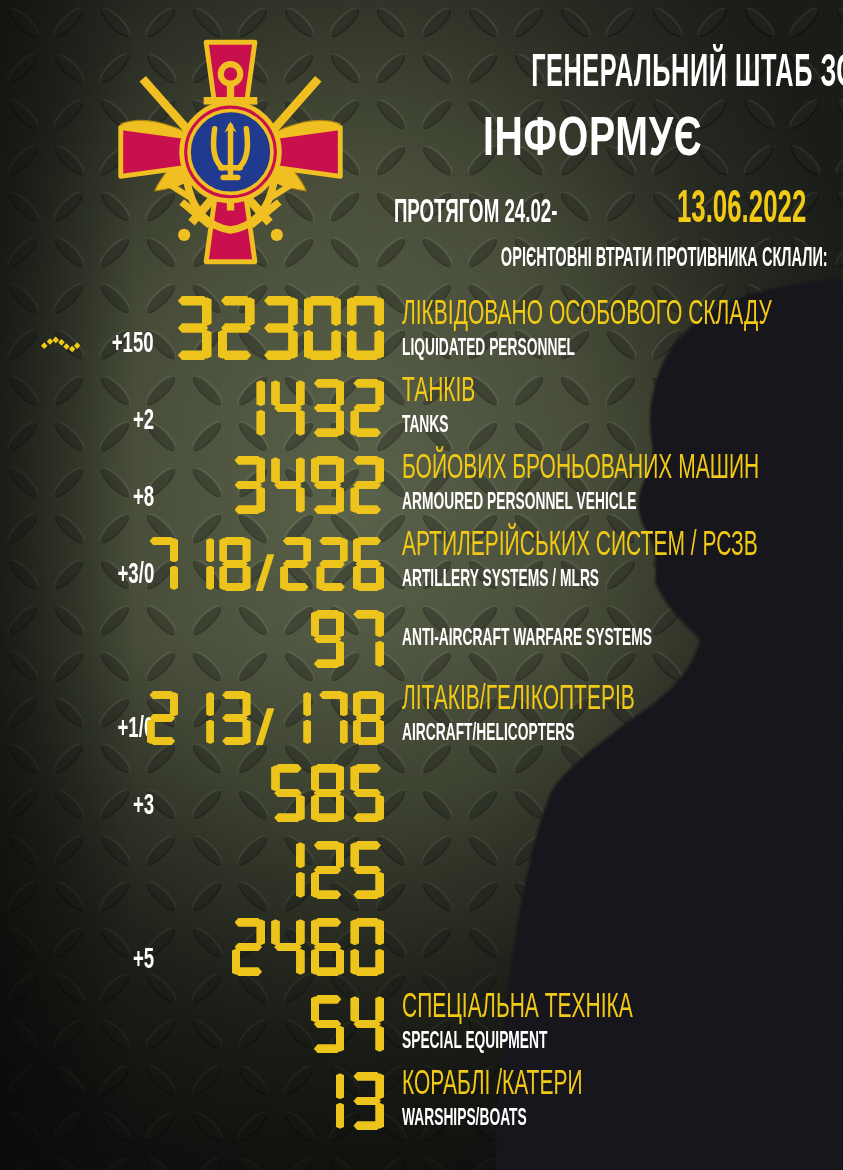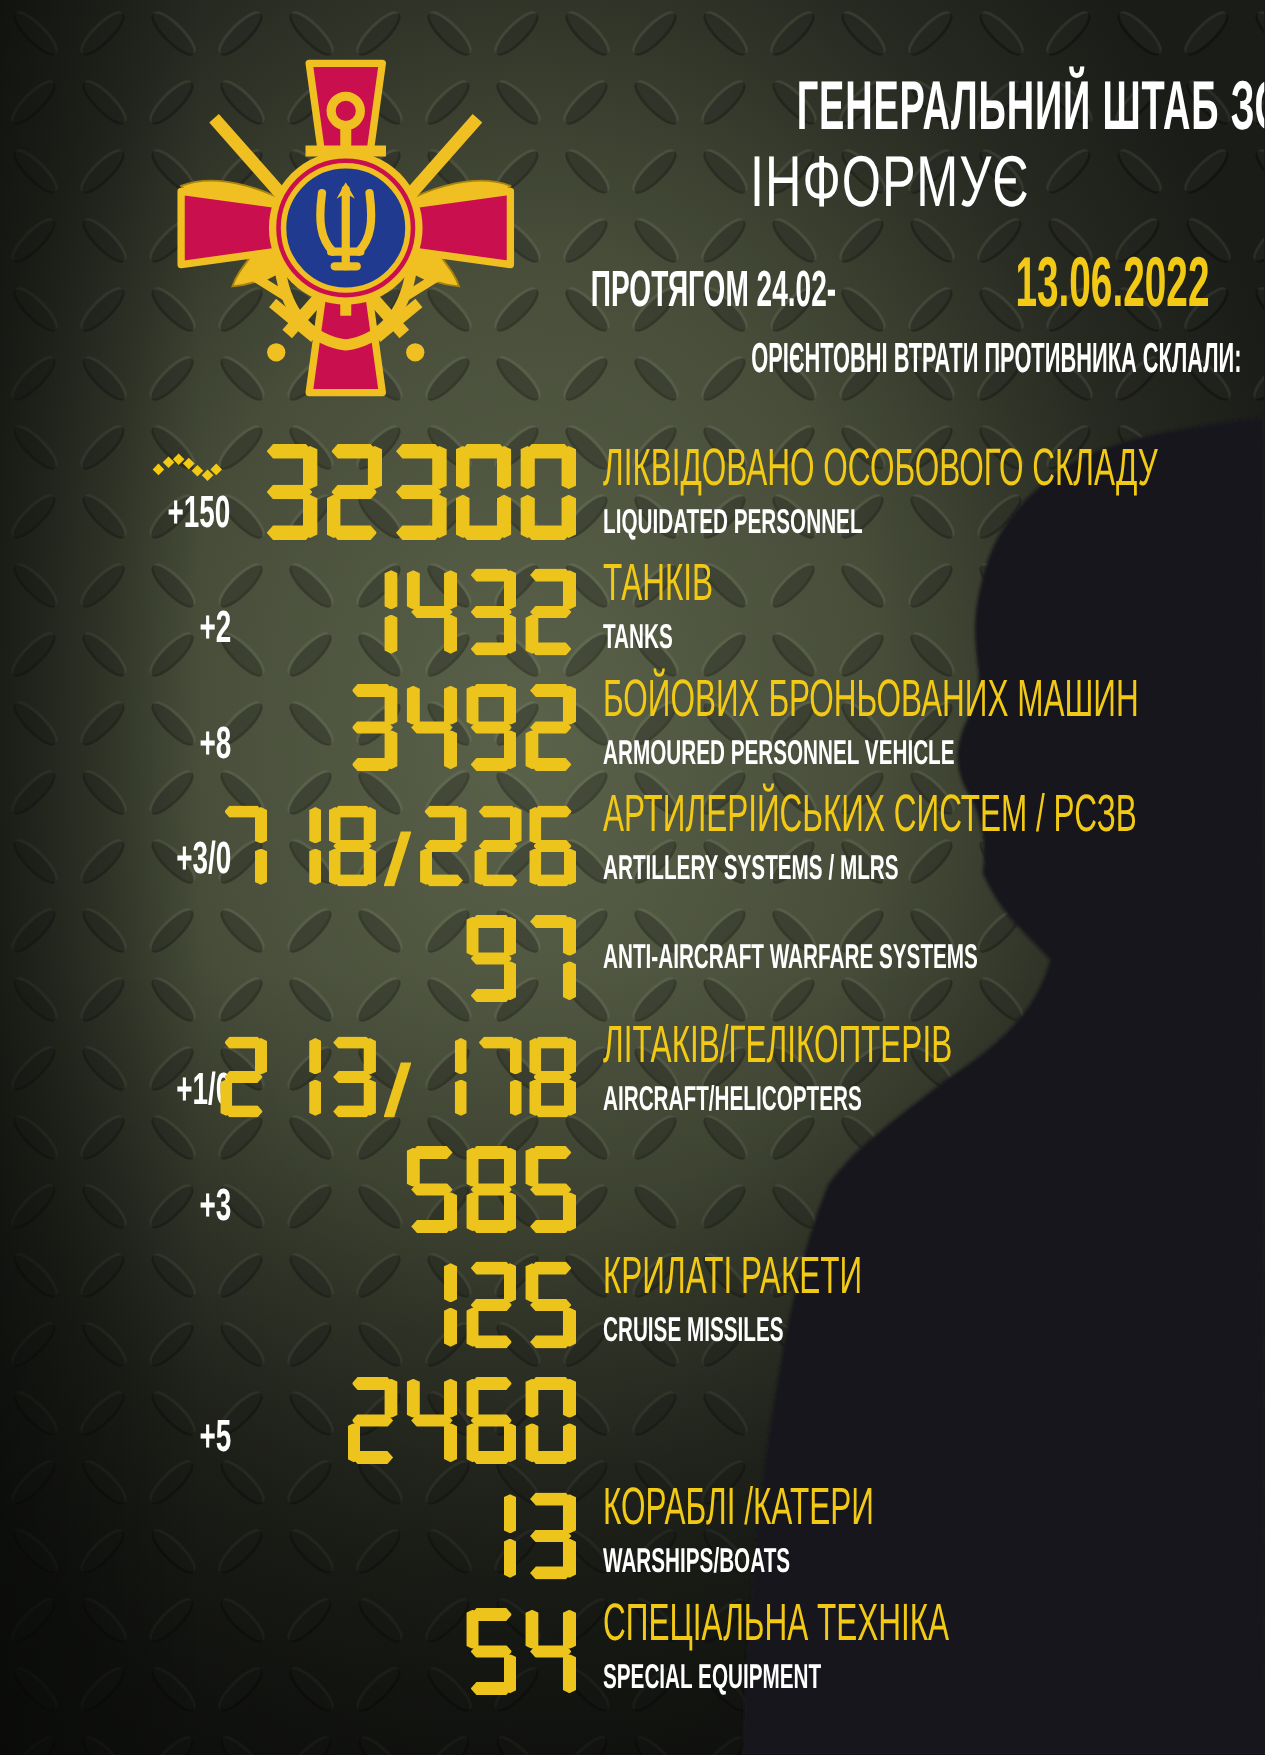--- a/index.html
+++ b/index.html
@@ -9,33 +9,33 @@
   .content{position:absolute;inset:0;z-index:2;}
 
   
   .cond{display:inline-block;white-space:nowrap;transform:scaleX(var(--sx,.6));
         transform-origin:0 50%;}
   .cond.center{transform-origin:50% 50%;}
 
   
   .header{position:absolute;left:350px;top:46px;width:486px;text-align:center;color:#fff;}
   .h-title{font-size:46px;font-weight:bold;letter-spacing:1px;line-height:1.05;}
-  .h-informs{font-size:48px;font-weight:normal;letter-spacing:1px;margin-top:4px;line-height:1.0;}
+  .h-informs{font-size:56px;font-weight:bold;letter-spacing:1px;margin-top:14px;line-height:1.0;}
   .h-period{margin-top:14px;display:flex;justify-content:center;align-items:baseline;}
   .h-period .p1{font-size:34px;font-weight:bold;}
   .h-period .p2{font-size:47px;font-weight:bold;color:var(--yellow);}
   .h-sub{font-size:28px;font-weight:bold;margin-top:8px;}
 
   
   .emblem{position:absolute;left:108px;top:30px;}
 
   
   .rows{position:absolute;left:36px;top:290px;width:800px;}
   .row{display:flex;align-items:flex-end;height:77px;box-sizing:border-box;padding-bottom:7px;}
-  .delta-col{width:118px;display:flex;flex-direction:column;align-items:flex-end;
+  .delta-col{width:118px;display:flex;flex-direction:row;align-items:flex-end;
              justify-content:flex-end;flex:none;}
   .approx{margin-bottom:4px;margin-right:6px;}
   .delta{font-size:30px;font-weight:bold;color:#fff;line-height:1;margin-bottom:3px;
          transform-origin:100% 50%;}
   .num-col{width:230px;flex:none;display:flex;justify-content:flex-end;align-items:flex-end;}
   .label-col{margin-left:18px;align-self:center;padding-top:2px;min-width:0;}
   .lbl-ua{font-size:35px;font-weight:normal;color:var(--yellow);line-height:1;}
   .lbl-en{font-size:23px;font-weight:bold;color:#fff;line-height:1;margin-top:7px;}
 
   
@@ -488,24 +488,20 @@
               <i class="seg sd"></i>
             </span>
             <span class="seg-digit" style="width: 33.64px; height: 58px; margin-right: 0px;">
               <i class="seg sa"></i>
               <i class="seg sf"></i>
               <i class="seg sg"></i>
               <i class="seg sc"></i>
               <i class="seg sd"></i>
             </span>
           </div>
-    <div class="label-col">
-      <div class="lbl-ua"><span class="cond fit-ua" style="--sx: 0.6;">КРИЛАТІ РАКЕТИ</span></div>
-      <div class="lbl-en"><span class="cond fit-en" style="--sx: 0.6;">CRUISE MISSILES</span></div>
-    </div>
   </div>
         <div class="row">
     <div class="delta-col">
 
       <div class="delta cond" style="--sx:.62">+5</div>
     </div>
     <div class="num-col">
             <span class="seg-digit" style="width: 33.64px; height: 58px; margin-right: 6px;">
               <i class="seg sa"></i>
               <i class="seg sb"></i>
@@ -529,20 +525,45 @@
             </span>
             <span class="seg-digit" style="width: 33.64px; height: 58px; margin-right: 0px;">
               <i class="seg sa"></i>
               <i class="seg sb"></i>
               <i class="seg sc"></i>
               <i class="seg sd"></i>
               <i class="seg se"></i>
               <i class="seg sf"></i>
             </span>
           </div>
+  </div>
+        <div class="row">
+    <div class="delta-col">
+      
+      
+    </div>
+    <div class="num-col">
+            <span class="seg-digit" style="width: 33.64px; height: 58px; margin-right: 6px;">
+              <i class="seg sa"></i>
+              <i class="seg sf"></i>
+              <i class="seg sg"></i>
+              <i class="seg sc"></i>
+              <i class="seg sd"></i>
+            </span>
+            <span class="seg-digit" style="width: 33.64px; height: 58px; margin-right: 0px;">
+              <i class="seg sf"></i>
+              <i class="seg sb"></i>
+              <i class="seg sg"></i>
+              <i class="seg sc"></i>
+            </span>
+          </div>
+    <div class="label-col">
+      <div class="lbl-ua"><span class="cond fit-ua" style="--sx: 0.6;">СПЕЦІАЛЬНА ТЕХНІКА</span></div>
+      <div class="lbl-en"><span class="cond fit-en" style="--sx: 0.6;">SPECIAL EQUIPMENT</span></div>
+    </div>
   </div>
         <div class="row">
     <div class="delta-col">
       
       
     </div>
     <div class="num-col">
             <span class="seg-digit" style="width: 33.64px; height: 58px; margin-right: 6px;">
               <i class="seg sb"></i>
               <i class="seg sc"></i>
@@ -553,40 +574,15 @@
               <i class="seg sg"></i>
               <i class="seg sc"></i>
               <i class="seg sd"></i>
             </span>
           </div>
     <div class="label-col">
       <div class="lbl-ua"><span class="cond fit-ua" style="--sx: 0.6;">КОРАБЛІ /КАТЕРИ</span></div>
       <div class="lbl-en"><span class="cond fit-en" style="--sx: 0.6;">WARSHIPS/BOATS</span></div>
     </div>
   </div>
-        <div class="row">
-    <div class="delta-col">
-      
-      
-    </div>
-    <div class="num-col">
-            <span class="seg-digit" style="width: 33.64px; height: 58px; margin-right: 6px;">
-              <i class="seg sa"></i>
-              <i class="seg sf"></i>
-              <i class="seg sg"></i>
-              <i class="seg sc"></i>
-              <i class="seg sd"></i>
-            </span>
-            <span class="seg-digit" style="width: 33.64px; height: 58px; margin-right: 0px;">
-              <i class="seg sf"></i>
-              <i class="seg sb"></i>
-              <i class="seg sg"></i>
-              <i class="seg sc"></i>
-            </span>
-          </div>
-    <div class="label-col">
-      <div class="lbl-ua"><span class="cond fit-ua" style="--sx: 0.6;">СПЕЦІАЛЬНА ТЕХНІКА</span></div>
-      <div class="lbl-en"><span class="cond fit-en" style="--sx: 0.6;">SPECIAL EQUIPMENT</span></div>
-    </div>
-  </div>
       </div>
   </div>
 </div>
 
 </body></html>

